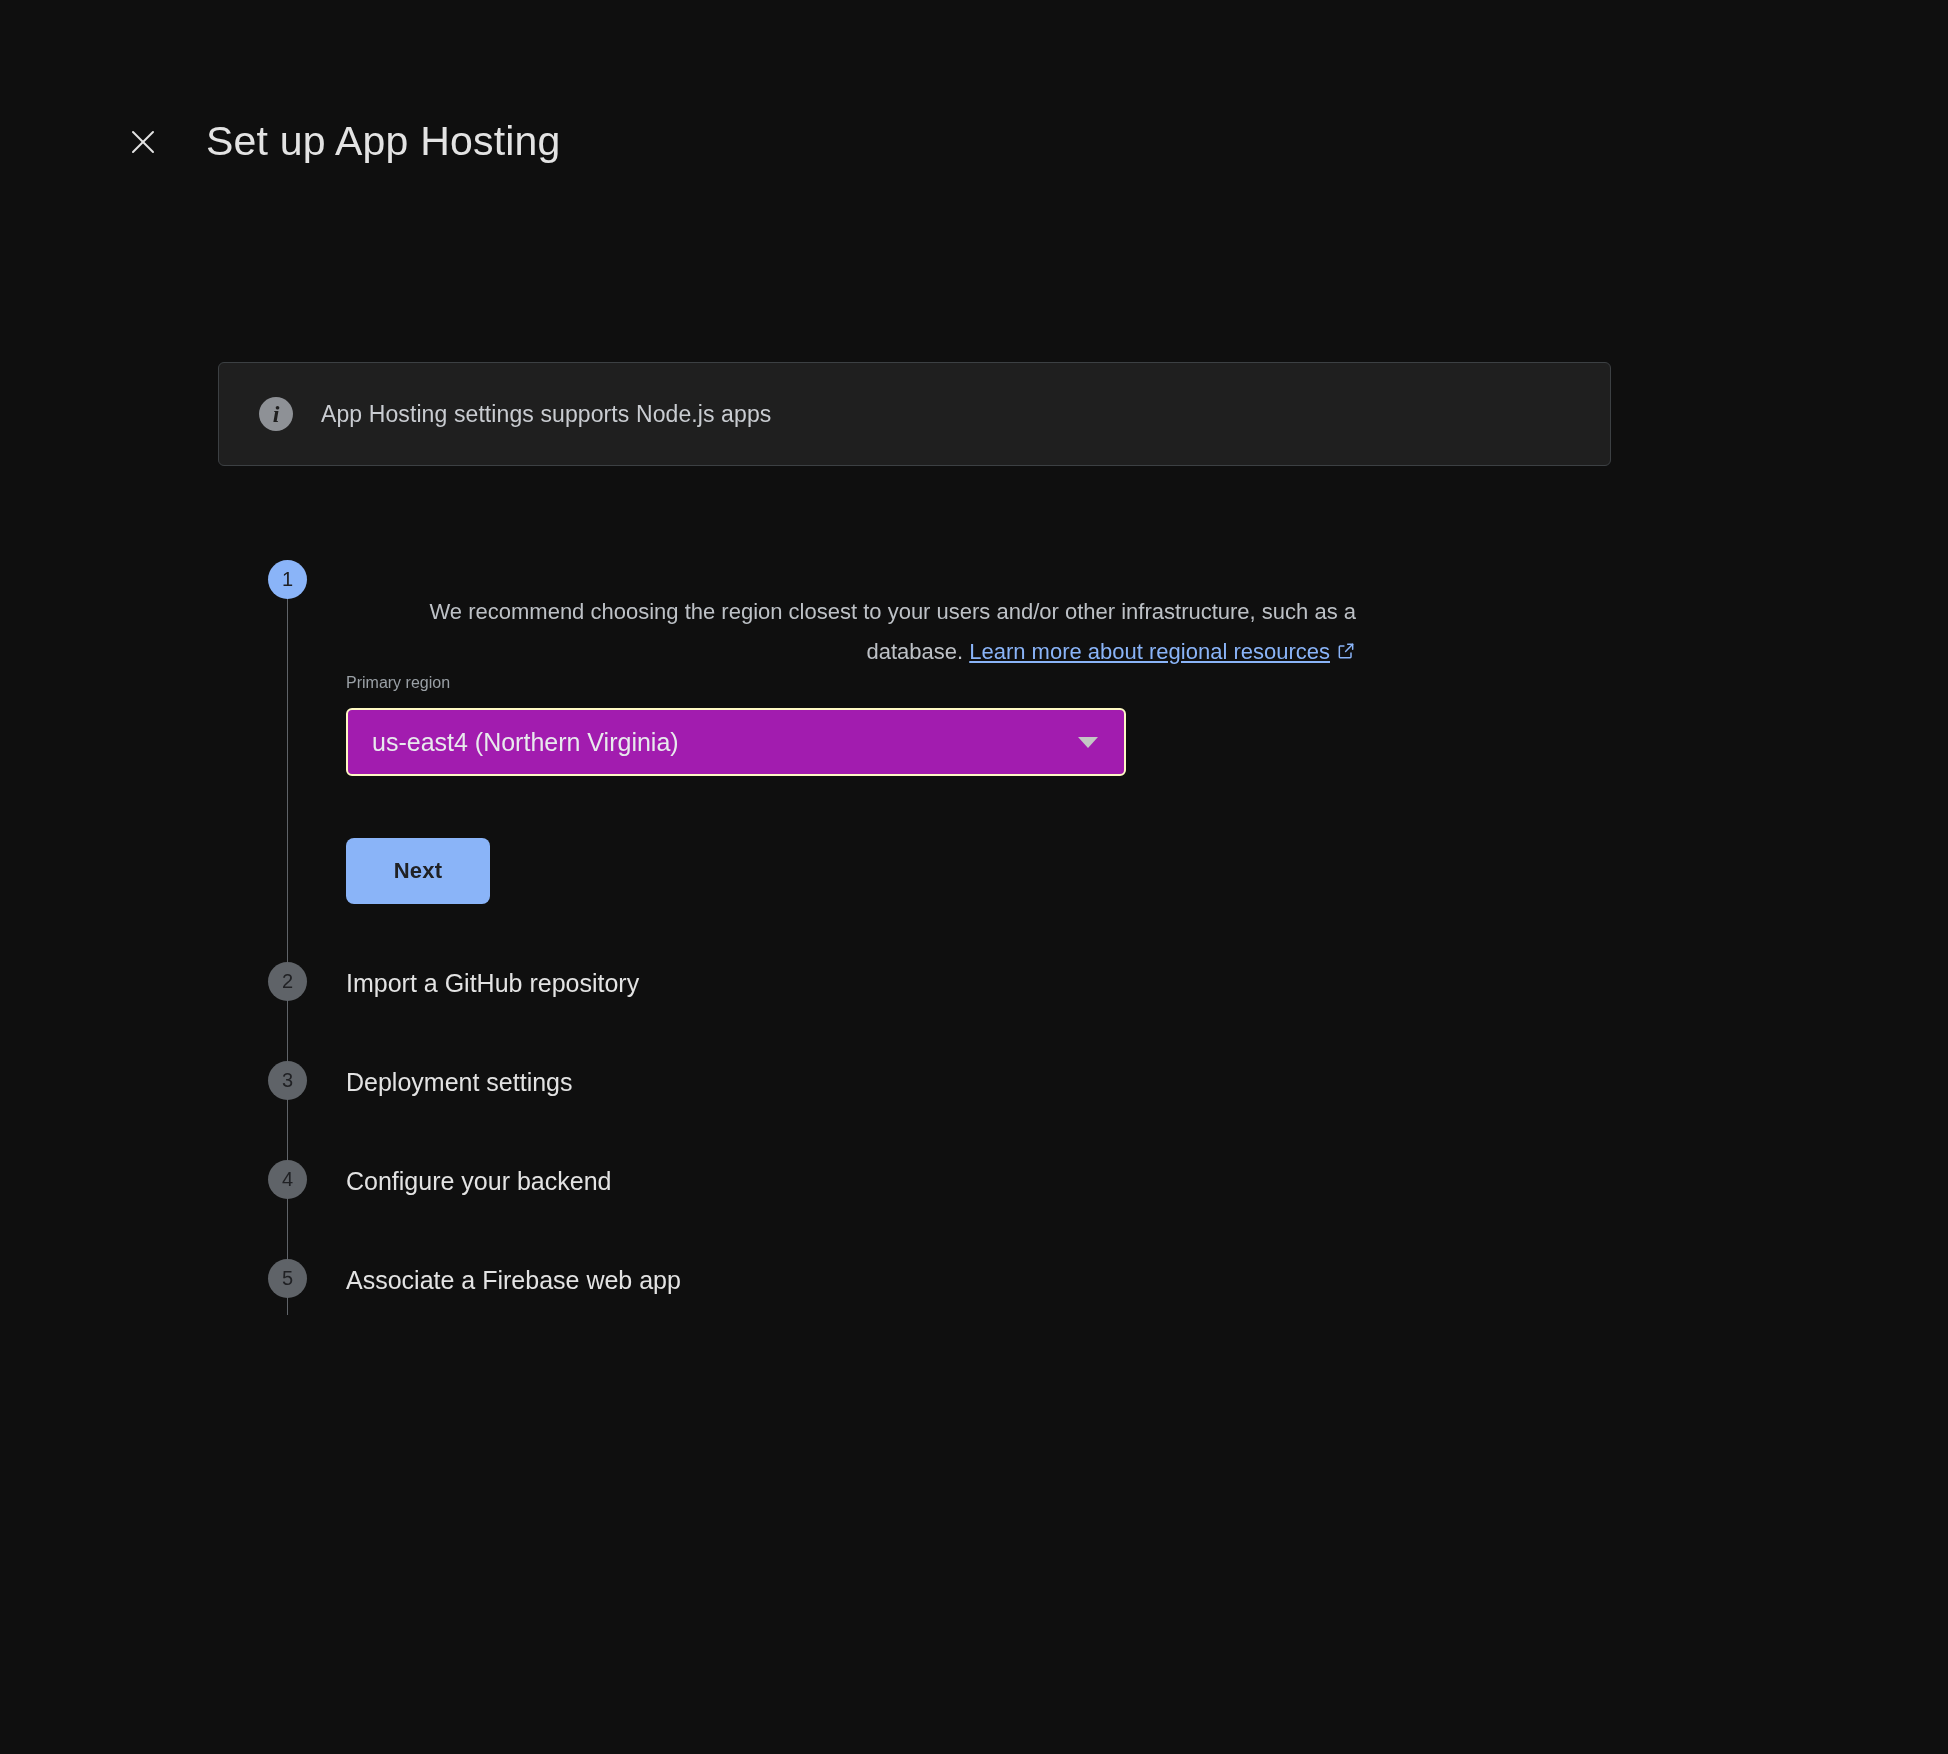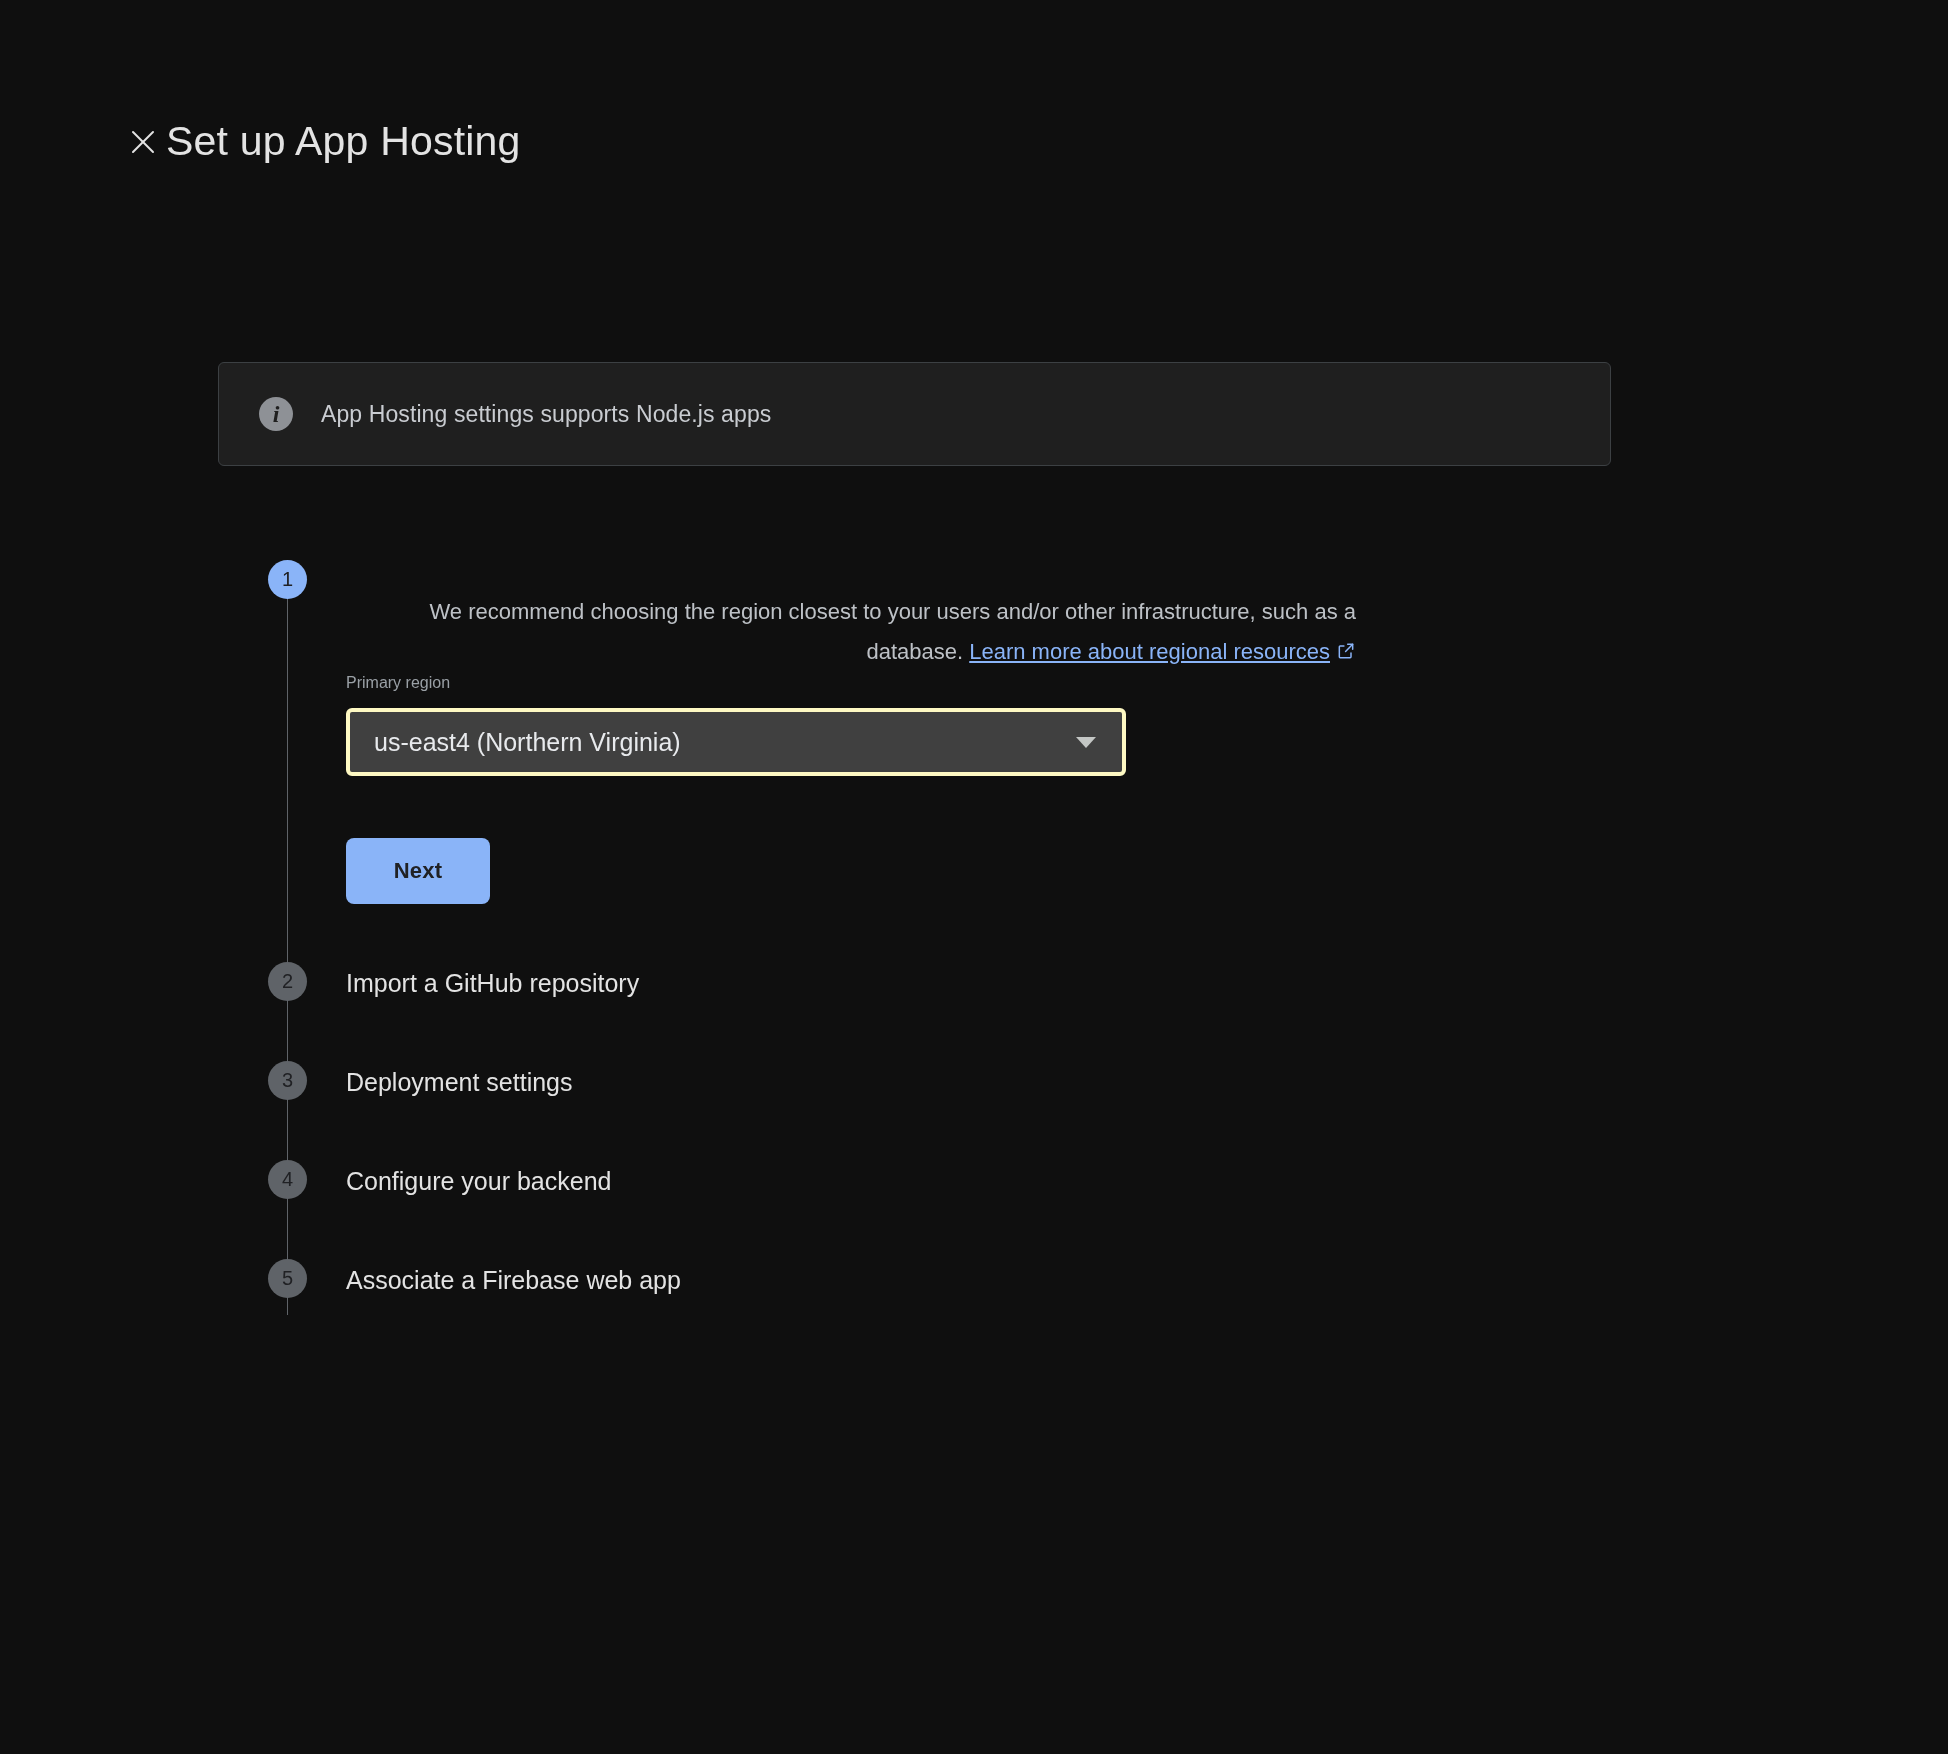--- a/index.html
+++ b/index.html
@@ -18,20 +18,21 @@
     background: #0f0f0f;
   }
 
   
   .header {
     position: absolute;
     top: 118px;
     left: 120px;
     display: flex;
     align-items: center;
+    gap: 40px;
   }
   .close-btn {
     width: 46px;
     height: 46px;
     display: flex;
     align-items: center;
     justify-content: center;
     cursor: pointer;
     background: transparent;
     border: none;
@@ -154,22 +155,22 @@
   }
 
   .field-label {
     font-size: 16px;
     color: #9aa0a6;
   }
   .select {
     margin-top: 16px;
     width: 780px;
     height: 68px;
-    background: #404040;
-    border: 4px solid #fef9c3;
+    background: #a21caf;
+    border: 2px solid #fef9c3;
     border-radius: 6px;
     display: flex;
     align-items: center;
     justify-content: space-between;
     padding: 0 26px 0 24px;
     cursor: pointer;
   }
   .select-value { font-size: 25px; color: #e8eaed; }
   .caret {
     width: 0; height: 0;

